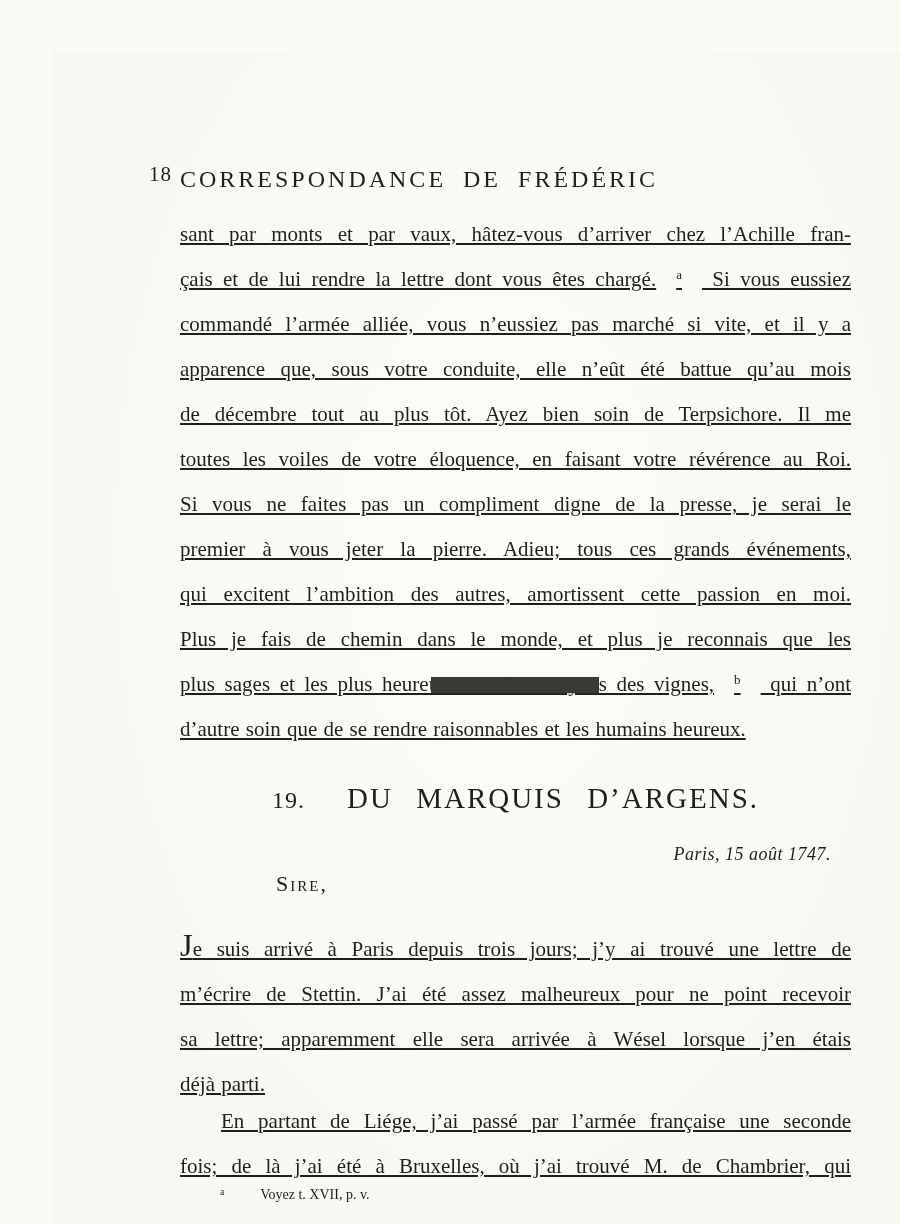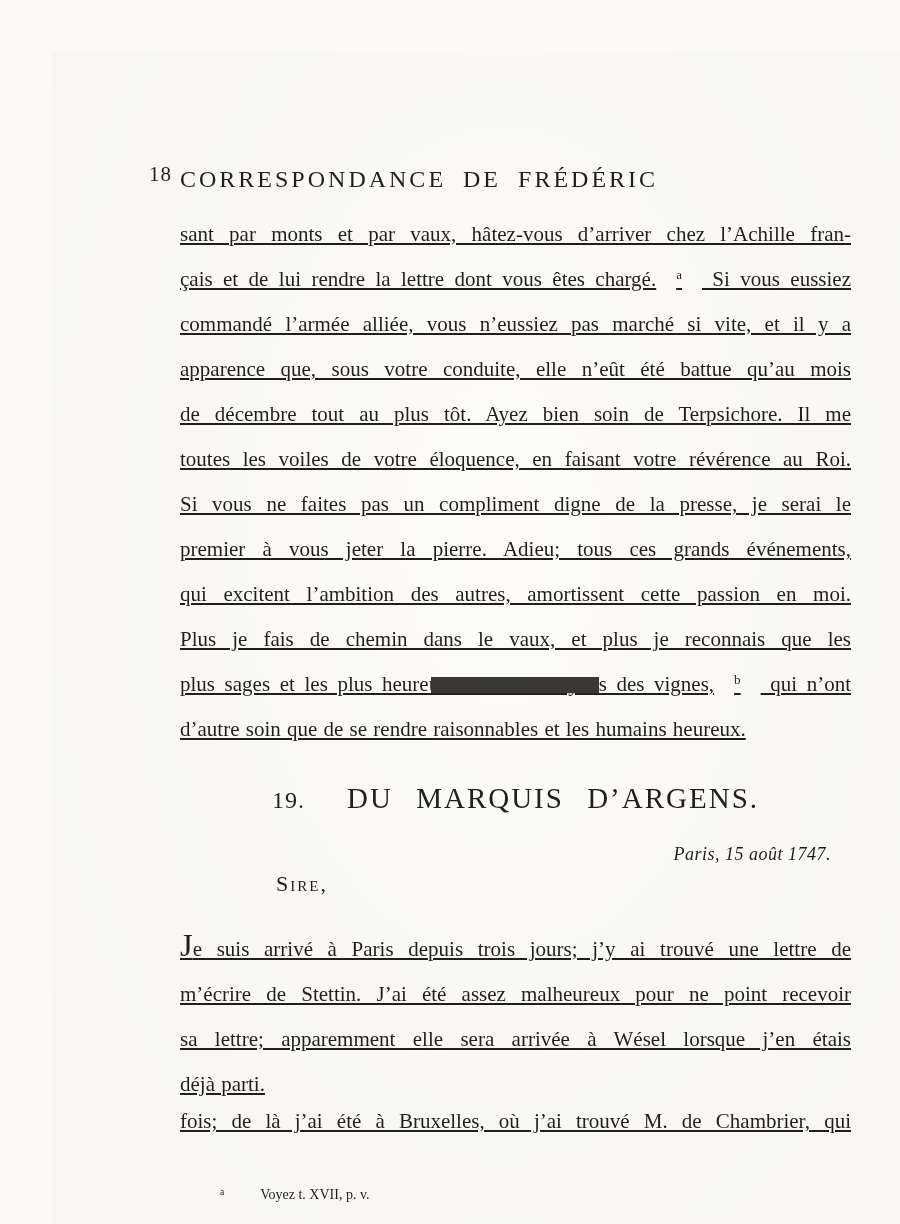--- a/index.html
+++ b/index.html
@@ -158,21 +158,21 @@
   <div class="textblock" id="para-main">
       <div class="pline j">sant par monts et par vaux, hâtez-vous d’arriver chez l’Achille fran-</div>
       <div class="pline j">çais et de lui rendre la lettre dont vous êtes chargé.<sup class="fnref">a</sup>  Si vous eussiez</div>
       <div class="pline j">commandé l’armée alliée, vous n’eussiez pas marché si vite, et il y a</div>
       <div class="pline j">apparence que, sous votre conduite, elle n’eût été battue qu’au mois</div>
       <div class="pline j">de décembre tout au plus tôt.  Ayez bien soin de Terpsichore.  Il me</div>
       <div class="pline j">toutes les voiles de votre éloquence, en faisant votre révérence au Roi.</div>
       <div class="pline j">Si vous ne faites pas un compliment digne de la presse, je serai le</div>
       <div class="pline j">premier à vous jeter la pierre.  Adieu; tous ces grands événements,</div>
       <div class="pline j">qui excitent l’ambition des autres, amortissent cette passion en moi.</div>
-      <div class="pline j">Plus je fais de chemin dans le vaux, et plus je reconnais que les</div>
+      <div class="pline j">Plus je fais de chemin dans le monde, et plus je reconnais que les</div>
       <div class="pline j">plus sages et les plus heureux sont les citoyens des vignes,<sup class="fnref">b</sup> qui n’ont</div>
       <div class="pline">d’autre soin que de se rendre raisonnables et les humains heureux.</div>
     </div>
 
   <div class="divider"></div>
 
   <div class="section-heading">
     <span class="section-number">19.</span><span>DU MARQUIS D’ARGENS.</span>
   </div>
 
@@ -181,20 +181,21 @@
   <div class="salutation">Sire,</div>
 
   <div class="textblock" id="para-letter-1">
       <div class="pline j initial">Je suis arrivé à Paris depuis trois jours; j’y ai trouvé une lettre de</div>
       <div class="pline j">m’écrire de Stettin.  J’ai été assez malheureux pour ne point recevoir</div>
       <div class="pline j">sa lettre; apparemment elle sera arrivée à Wésel lorsque j’en étais</div>
       <div class="pline">déjà parti.</div>
     </div>
 
   <div class="textblock" id="para-letter-2">
+      <div class="pline j indent">En partant de Liége, j’ai passé par l’armée française une seconde</div>
       <div class="pline j">fois; de là j’ai été à Bruxelles, où j’ai trouvé M. de Chambrier, qui</div>
     </div>
 
   <div class="footnotes">
       <div class="footnote"><sup class="fnmark">a</sup><span>Voyez t. XVII, p. v.</span></div>
       <div class="footnote"><sup class="fnmark">b</sup><span>Voyez t. X, p. v et vi.</span></div>
     </div>
 
 </div>
 

